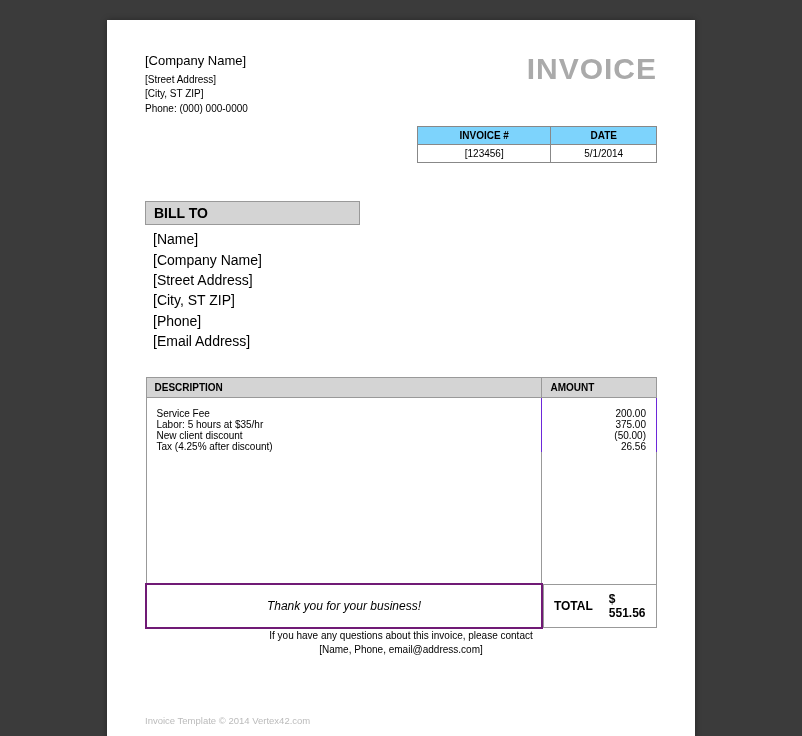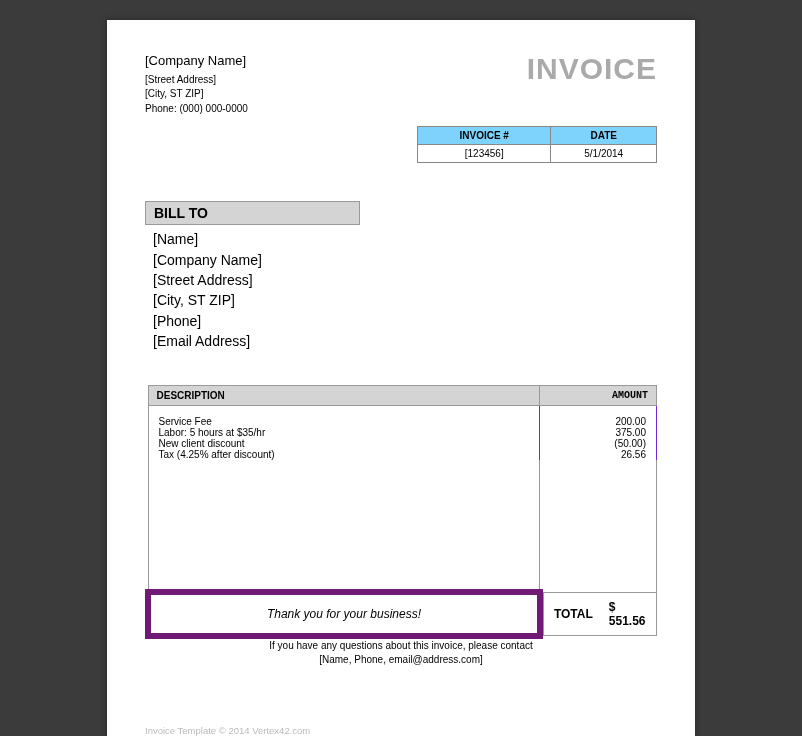--- a/index.html
+++ b/index.html
@@ -55,48 +55,48 @@
     padding: 3px 8px;
     font-size: 14px;
     font-weight: bold;
   }
   .billto-lines {
     font-size: 14px;
     line-height: 1.45;
     padding: 4px 0 0 8px;
   }
   .items-table {
-    margin-top: 34px;
+    margin-top: 26px;
     width: 100%;
     border-collapse: collapse;
     font-size: 10px;
   }
   .items-table th {
     background: #d4d4d4;
     border: 1px solid #999;
     padding: 4px 8px;
     font-weight: bold;
     text-align: left;
   }
-  .items-table th.amount-col { text-align: right; width: 95px; font-family: Liberation Mono, monospace; }
+  .items-table th.amount-col { text-align: left; width: 95px; }
   .items-body td {
     border-left: 1px solid #999;
     border-right: 1px solid #6d28d9;
     padding: 0 10px;
     vertical-align: top;
   }
   .items-body.first td { padding-top: 10px; }
   .items-body td.amount { text-align: right; }
   .filler td {
     border-left: 1px solid #999;
     border-right: 1px solid #999;
     height: 132px;
   }
   .total-row td {
-    border: 6px solid #701a75;
+    border: 2px solid #701a75;
     padding: 7px 10px;
     font-size: 12px;
   }
   .thank-cell { font-style: italic; text-align: center; font-size: 11px; }
   .total-label { font-weight: bold; font-size: 14px; text-align: left; width: 85px; }
   .total-amount { font-weight: bold; text-align: right; font-size: 13px; }
   .total-amount .cur { float: left; }
   .footer-contact {
     text-align: center;
     font-size: 10px;

